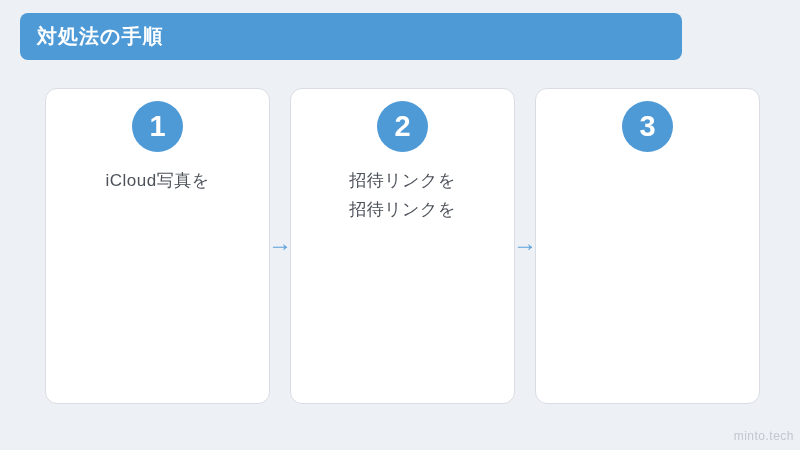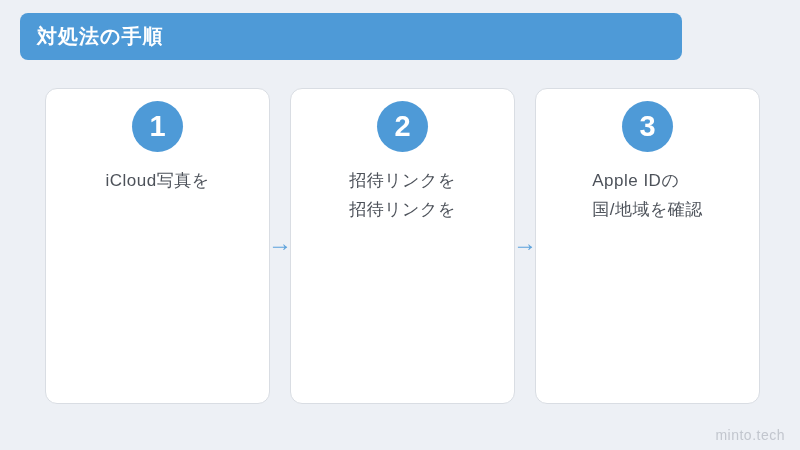--- a/index.html
+++ b/index.html
@@ -79,23 +79,23 @@
     left:50%; top:155px;
     transform:translate(-50%,-50%);
     color:var(--arrow);
     font-size:24px;
     font-weight:300;
     line-height:1;
     white-space:nowrap;
   }
   .watermark{
     position:absolute;
-    right:15px; bottom:7px;
+    right:6px; bottom:7px;
     color:var(--watermark);
-    font-size:14px;
+    font-size:12px;
     letter-spacing:0.5px;
   }
 </style>
 </head>
 <body>
 
 <div class="header">
   <span class="title">対処法の手順</span>
 </div>
 
@@ -125,21 +125,17 @@
   </div>
 
   <div class="gap">
     <span class="arrow">→</span>
   </div>
 
   <div class="card">
     <div class="circle">
       <span class="num">3</span>
     </div>
-    <div class="card-text">
-      <div class="line">Apple IDの</div>
-      <div class="line">国/地域を確認</div>
-    </div>
   </div>
 
 </div>
 
 <div class="watermark">minto.tech</div>
 
 </body></html>

